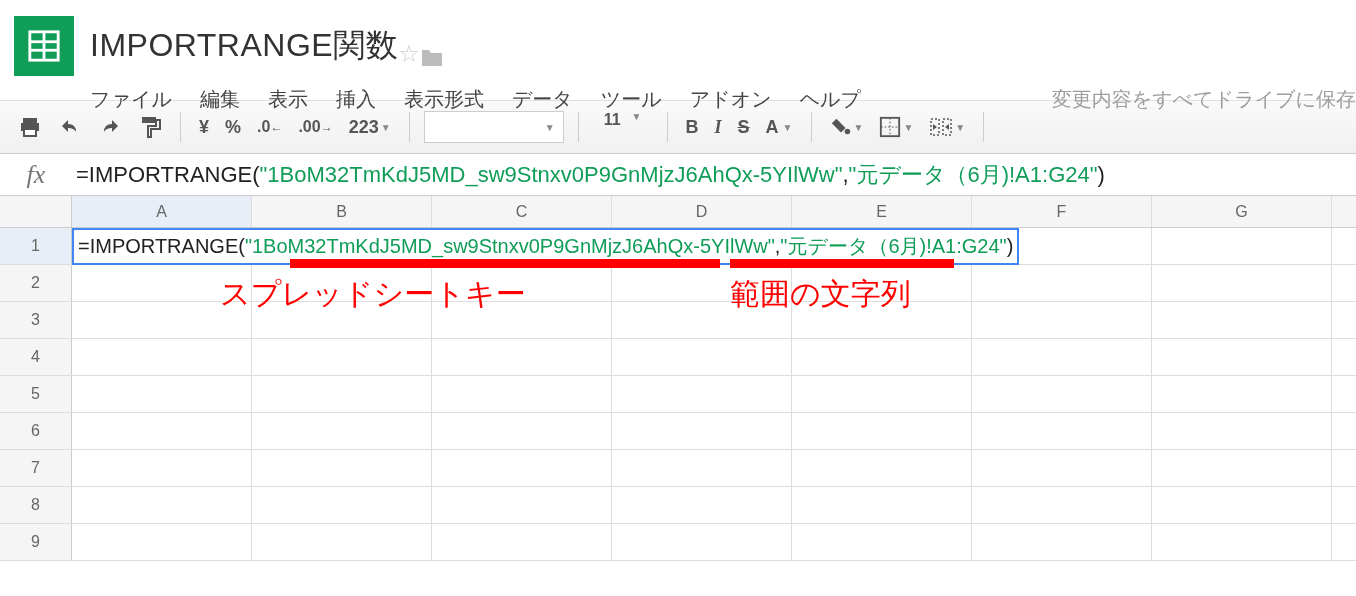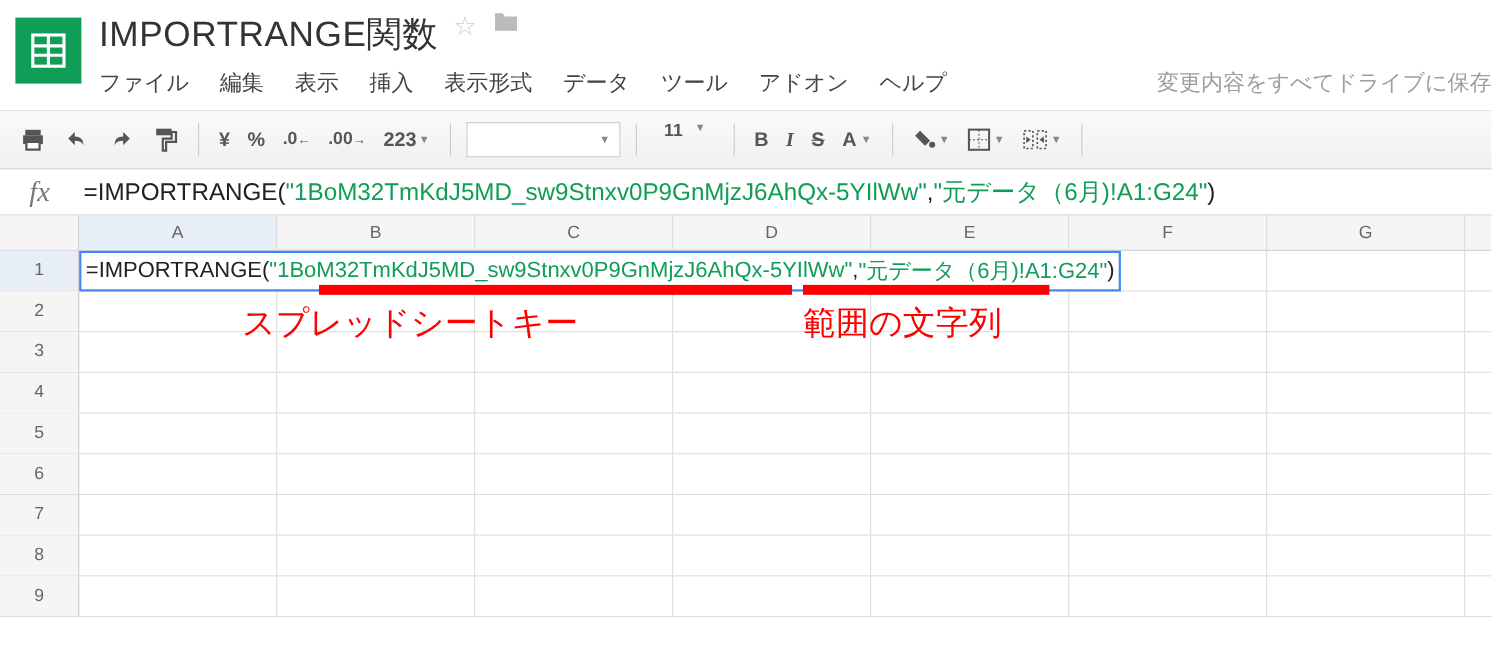--- a/index.html
+++ b/index.html
@@ -3,25 +3,25 @@
 <meta charset="utf-8">
 <style>
 * { margin:0; padding:0; box-sizing:border-box; font-family:Arial,"Hiragino Kaku Gothic Pro","メイリオ",sans-serif; }
 body { background:#fff; width:1356px; height:596px; overflow:hidden; position:relative; }
 
 
 .header { display:flex; align-items:flex-start; padding:8px 0 0 0; height:100px; }
 .logo-box { width:60px; height:60px; background:#0f9d58; display:flex; align-items:center; justify-content:center; margin:8px 16px 0 14px; flex-shrink:0; }
 .logo-box svg { width:34px; height:34px; }
 .header-text { flex:1; }
-.title-row { display:flex; align-items:flex-start; gap:14px; margin-top:2px; }
+.title-row { display:flex; align-items:flex-end; margin-top:16px; }
 .doc-title { font-size:32px; color:#333; font-weight:400; letter-spacing:0.5px; }
 .star-icon, .folder-icon { color:#ccc; font-size:24px; }
 .folder-icon { font-size:22px; }
-.menu-row { display:flex; gap:28px; margin-top:8px; font-size:20px; color:#444; align-items:center; }
+.menu-row { display:flex; gap:28px; margin-top:18px; font-size:20px; color:#444; align-items:center; }
 .menu-item { cursor:pointer; }
 .save-status { color:#9e9e9e; margin-left:auto; margin-right:0px; font-size:20px; white-space:nowrap; }
 
 
 .toolbar { height:54px; background:linear-gradient(#fafafa,#f0f0f0); border-top:1px solid #e0e0e0; border-bottom:1px solid #ccc; display:flex; align-items:center; padding:0 14px; gap:8px; }
 .tb-btn { color:#555; display:flex; align-items:center; justify-content:center; height:32px; padding:0 4px; cursor:pointer; }
 .tb-sep { width:1px; height:30px; background:#ccc; margin:0 6px; }
 .tb-text { font-size:18px; color:#555; font-weight:bold; }
 .tb-drop { font-size:10px; color:#888; margin-left:2px; }
 .font-sel { border:1px solid #ccc; background:#fff; height:32px; width:140px; display:flex; align-items:center; padding:0 8px; font-size:16px; color:#555; }

